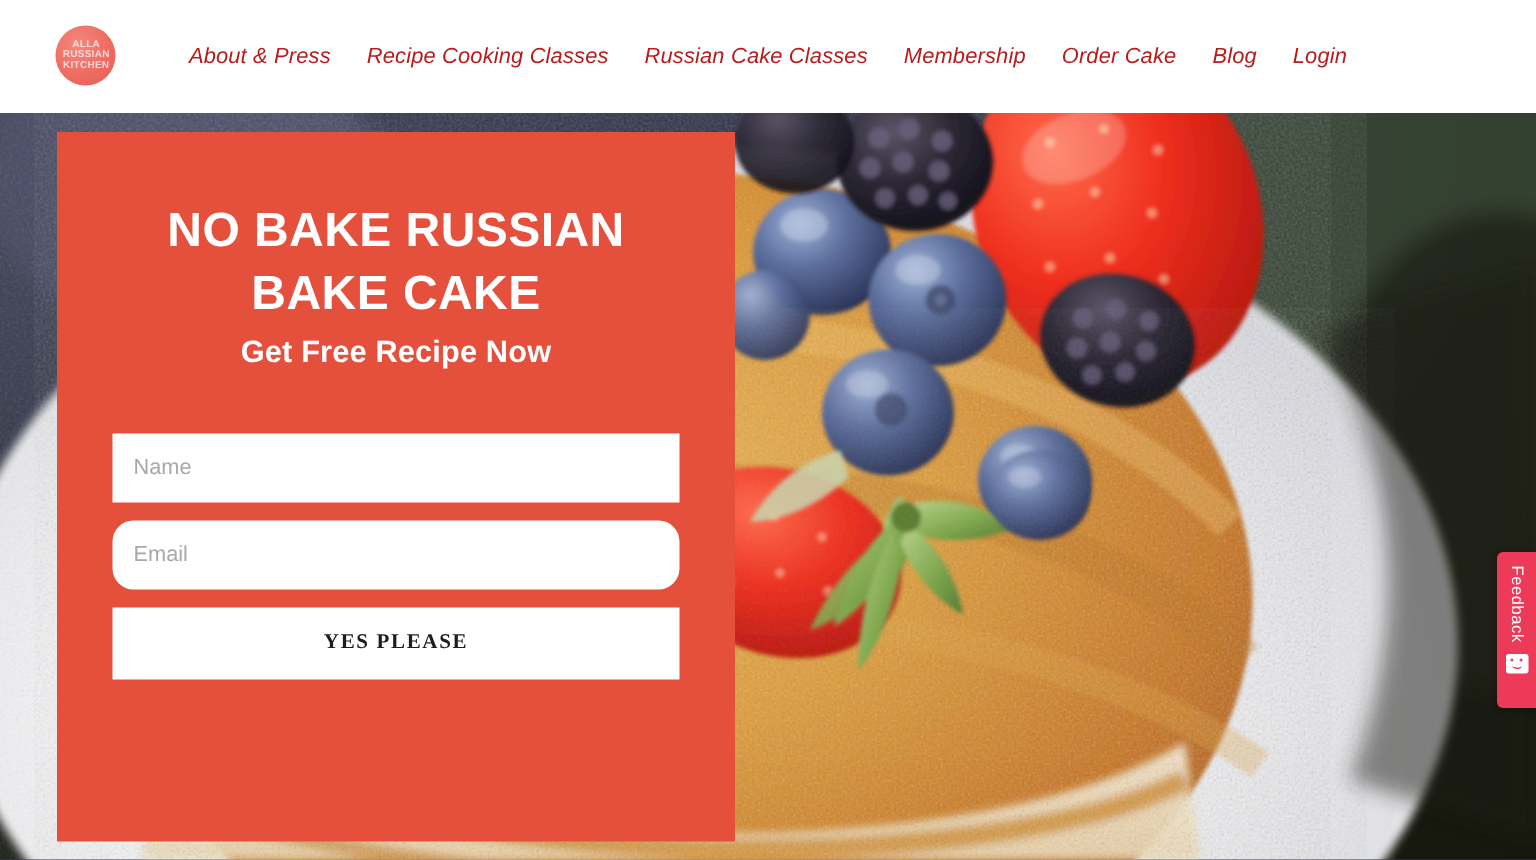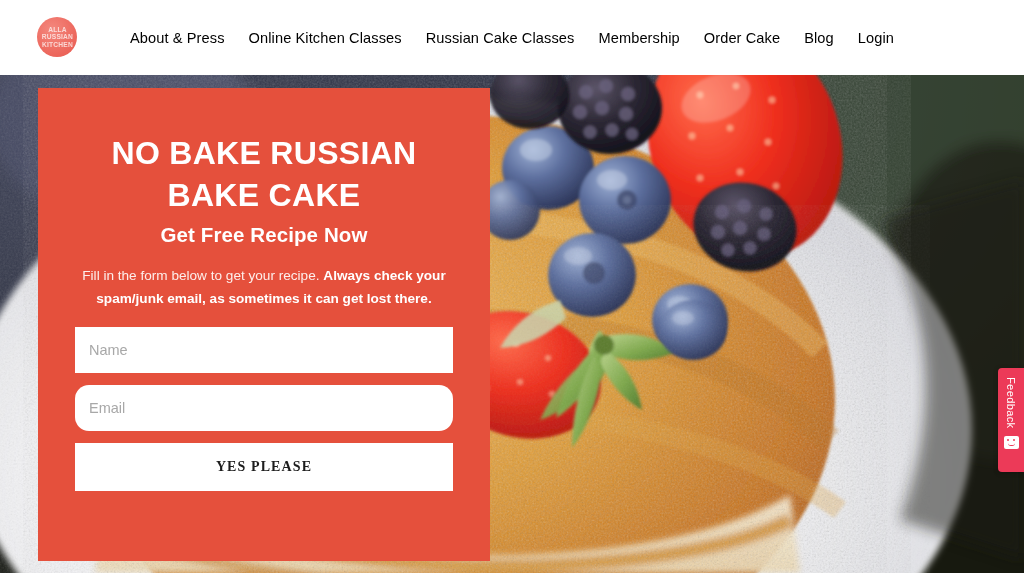--- a/index.html
+++ b/index.html
@@ -35,22 +35,22 @@
     color:rgba(255,255,255,.72); font-weight:700;
     letter-spacing:.2px; transform:scale(.95);
     text-transform:uppercase; white-space:pre-line;
   }
   .main-nav {
     position:absolute; left:0; top:0; width:1024px; height:75px;
     display:flex; align-items:center; justify-content:center;
     gap:24px;
   }
   .nav-link {
-    font-size:14.6px; color:#000000; text-decoration:none;
-    white-space:nowrap; letter-spacing:.1px; cursor:pointer;
+    font-size:14.6px; color:#b91c1c; text-decoration:none;
+    white-space:nowrap; letter-spacing:.1px; cursor:pointer;font-style:italic;
   }
 
   
   .offer-panel {
     position:absolute; left:38px; top:88px;
     width:452px; height:473px;
     background:#e5503c;
     z-index:10;
     padding:0 37px;
   }
@@ -65,21 +65,21 @@
     font-size:20.5px; font-weight:700; color:#ffffff;
     text-align:center; letter-spacing:.1px;
   }
   .offer-copy {
     margin-top:18px;
     font-size:13.6px; line-height:1.63;
     color:#fdeeeb; text-align:center;
   }
   .offer-copy b { font-weight:700; color:#ffffff; }
 
-  .lead-form { margin-top:17px; }
+  .lead-form { margin-top:42px; }
   .field {
     display:block; width:100%; height:46px;
     background:#ffffff; border:0; outline:none;
     padding:0 14px;
     font-family:"Liberation Sans", sans-serif;
     font-size:14.5px; color:#444;
   }
   .field::placeholder { color:#a8a8a8; }
   .field + .field { margin-top:12px;border-radius:14px; }
   .submit-btn {
@@ -334,40 +334,37 @@
   </div>
 
   <header class="site-header">
     <div class="logo">
       <span class="logo-mark">Alla
 Russian
 Kitchen</span>
     </div>
     <nav class="main-nav">
       <a class="nav-link">About &amp; Press</a>
-      <a class="nav-link">Online Kitchen Classes</a>
+      <a class="nav-link">Recipe Cooking Classes</a>
       <a class="nav-link">Russian Cake Classes</a>
       <a class="nav-link">Membership</a>
       <a class="nav-link">Order Cake</a>
       <a class="nav-link">Blog</a>
       <a class="nav-link">Login</a>
     </nav>
   </header>
 
   <section class="offer-panel">
     <h1 class="offer-title">
       <span>NO BAKE RUSSIAN</span><br>
       <span>BAKE CAKE</span>
     </h1>
 
     <h2 class="offer-subtitle">Get Free Recipe Now</h2>
 
-    <p class="offer-copy">
-      <span>Fill in the form below to get your recipe. </span><b>Always check your spam/junk email, as sometimes it can get lost there.</b>
-    </p>
 
     <form class="lead-form">
       <input class="field" type="text" placeholder="Name" value="" style="">
       <input class="field" type="email" placeholder="Email" style="">
       <button class="submit-btn" type="submit">YES PLEASE</button>
     </form>
   </section>
 
   <div class="feedback-tab">
     <span class="feedback-label">Feedback</span>

